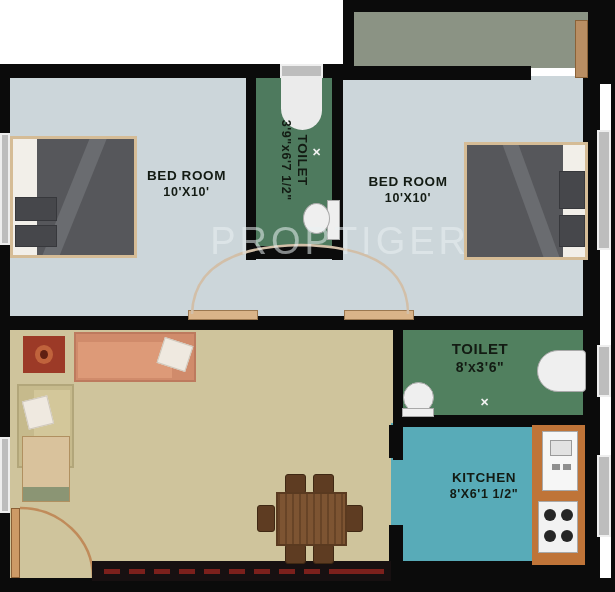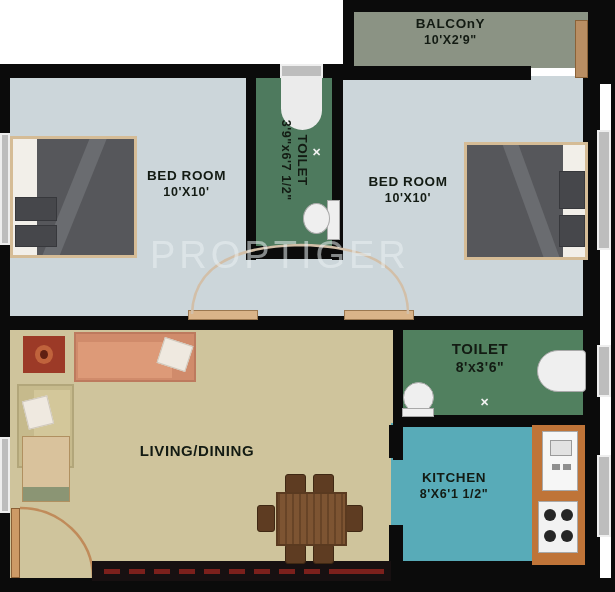--- a/index.html
+++ b/index.html
@@ -10,21 +10,21 @@
   .floor{position:absolute;}
   .wall{position:absolute;background:#0b0b0b;}
   .window{position:absolute;background:#bdbdbd;border:2px solid #eeeeee;}
   .sill{position:absolute;background:#dab489;border:1px solid #9c7850;}
   .label{position:absolute;text-align:center;color:#131b13;font-weight:bold;line-height:1.25;}
   .label .l1{font-size:13.5px;letter-spacing:0.6px;}
   .label .l2{font-size:12.5px;letter-spacing:0.6px;}
   .label-big .l1{font-size:15px;}
   .label-big .l2{font-size:14px;}
   .rot90{transform:rotate(90deg);transform-origin:center center;}
-  .watermark{position:absolute;left:150px;top:234px;width:320px;text-align:left;
+  .watermark{position:absolute;left:150px;top:220px;width:320px;text-align:right;
     font-size:38px;font-weight:400;letter-spacing:4px;color:rgba(234,240,242,0.55);}
   .drain{position:absolute;color:#f2f2f2;font-size:11px;font-weight:bold;}
   .bed{position:absolute;background:#f2efe9;border:3px solid #d5bc96;overflow:hidden;}
   .blanket{position:absolute;background:#56575b;}
   .fold{position:absolute;background:#6a6c70;}
   .pillow{position:absolute;background:#46474b;border:1px solid #37383c;}
   .wpillow{position:absolute;background:#efe9e0;border:1px solid #cfc8bc;}
   .fixture{position:absolute;background:#efefef;border:1px solid #a9a9a9;}
   .chair{position:absolute;background:#5e3c22;border:1px solid #3f2813;border-radius:3px;}
   .burner{position:absolute;width:12px;height:12px;border-radius:50%;background:#262626;}
@@ -140,43 +140,38 @@
 
   <div class="chair" style="left:285px;top:474px;width:21px;height:20px;"></div>
   <div class="chair" style="left:313px;top:474px;width:21px;height:20px;"></div>
   <div class="chair" style="left:285px;top:544px;width:21px;height:20px;"></div>
   <div class="chair" style="left:313px;top:544px;width:21px;height:20px;"></div>
   <div class="chair" style="left:257px;top:505px;width:18px;height:27px;"></div>
   <div class="chair" style="left:345px;top:505px;width:18px;height:27px;"></div>
   <div class="abs" style="left:276px;top:492px;width:71px;height:54px;background:#7d5432;border:2px solid #5a3a20;
               background-image:repeating-linear-gradient(90deg,rgba(40,20,5,.25) 0 2px,transparent 2px 7px);"></div>
 
-  <div class="label" style="left:348px;top:16px;width:205px;">
-    <div class="l1">BALCOnY</div>
-    <div class="l2">10'X2'9"</div>
-  </div>
   <div class="label" style="left:113px;top:168px;width:147px;">
     <div class="l1">BED ROOM</div>
     <div class="l2">10'X10'</div>
   </div>
   <div class="label" style="left:338px;top:174px;width:140px;">
     <div class="l1">BED ROOM</div>
     <div class="l2">10'X10'</div>
   </div>
   <div class="label rot90" style="left:234px;top:144px;width:120px;">
     <div class="l1">TOILET</div>
     <div class="l2">3'9"x6'7 1/2"</div>
   </div>
   <div class="label label-big" style="left:420px;top:340px;width:120px;">
     <div class="l1">TOILET</div>
     <div class="l2">8'x3'6"</div>
   </div>
-  <div class="label" style="left:392px;top:470px;width:124px;">
+  <div class="label" style="left:422px;top:470px;width:124px;">
     <div class="l1">KITCHEN</div>
     <div class="l2">8'X6'1 1/2"</div>
   </div>
   <div class="label label-big" style="left:98px;top:442px;width:198px;">
-    <div class="l1">LIVING/DINING</div>
   </div>
 
   <div class="watermark">PROPTIGER</div>
 
 </div>
 
 </body></html>

